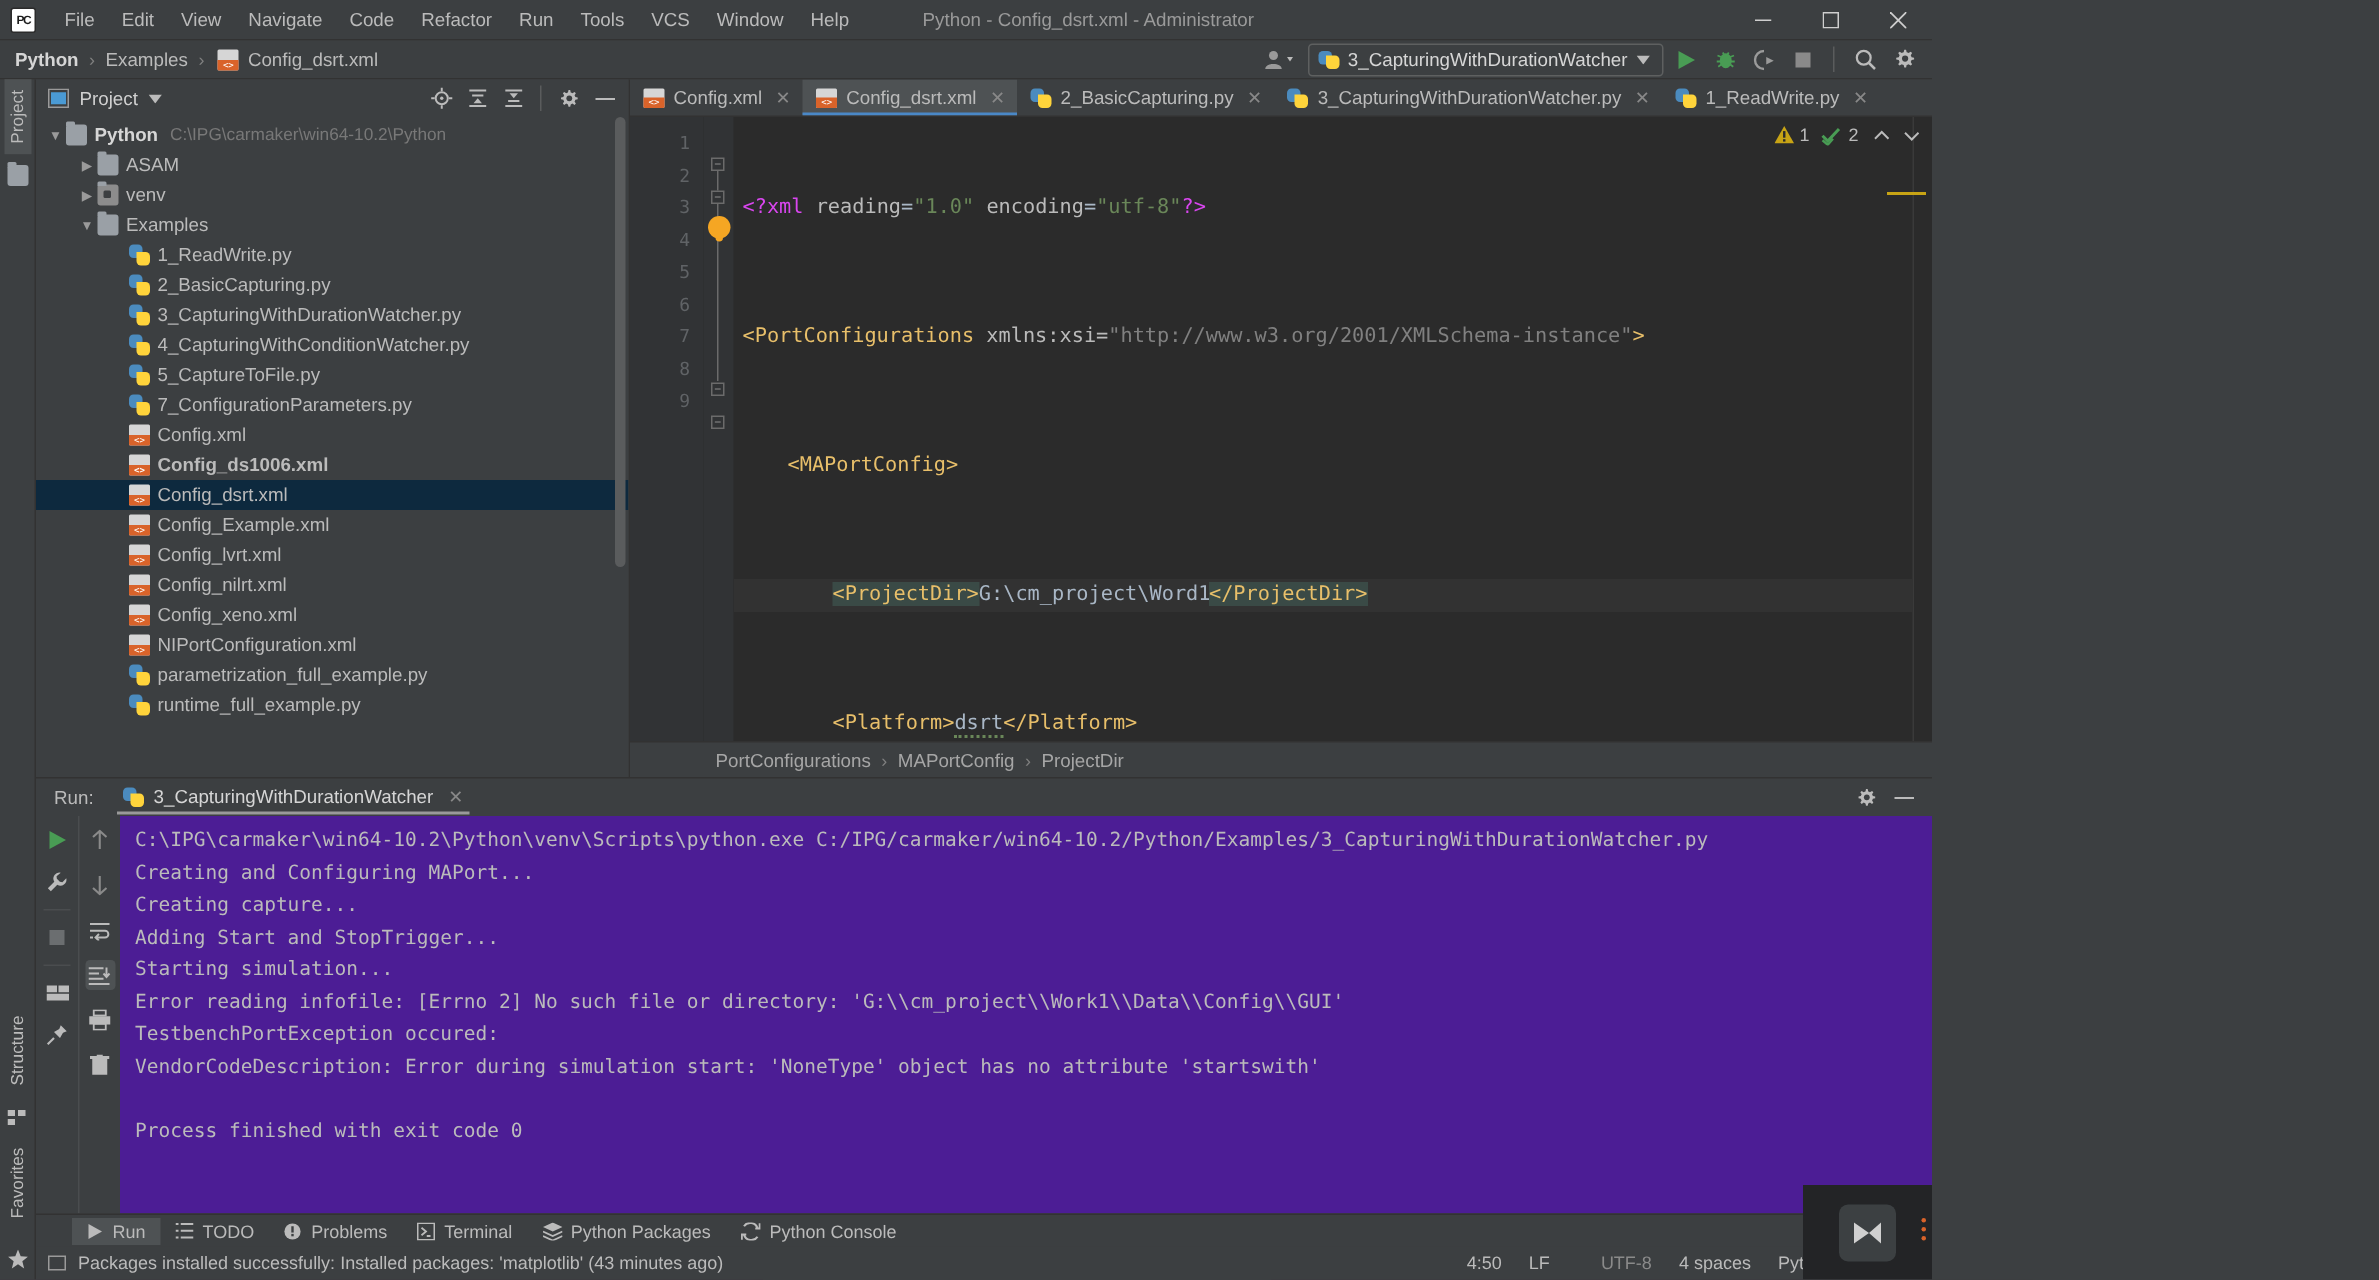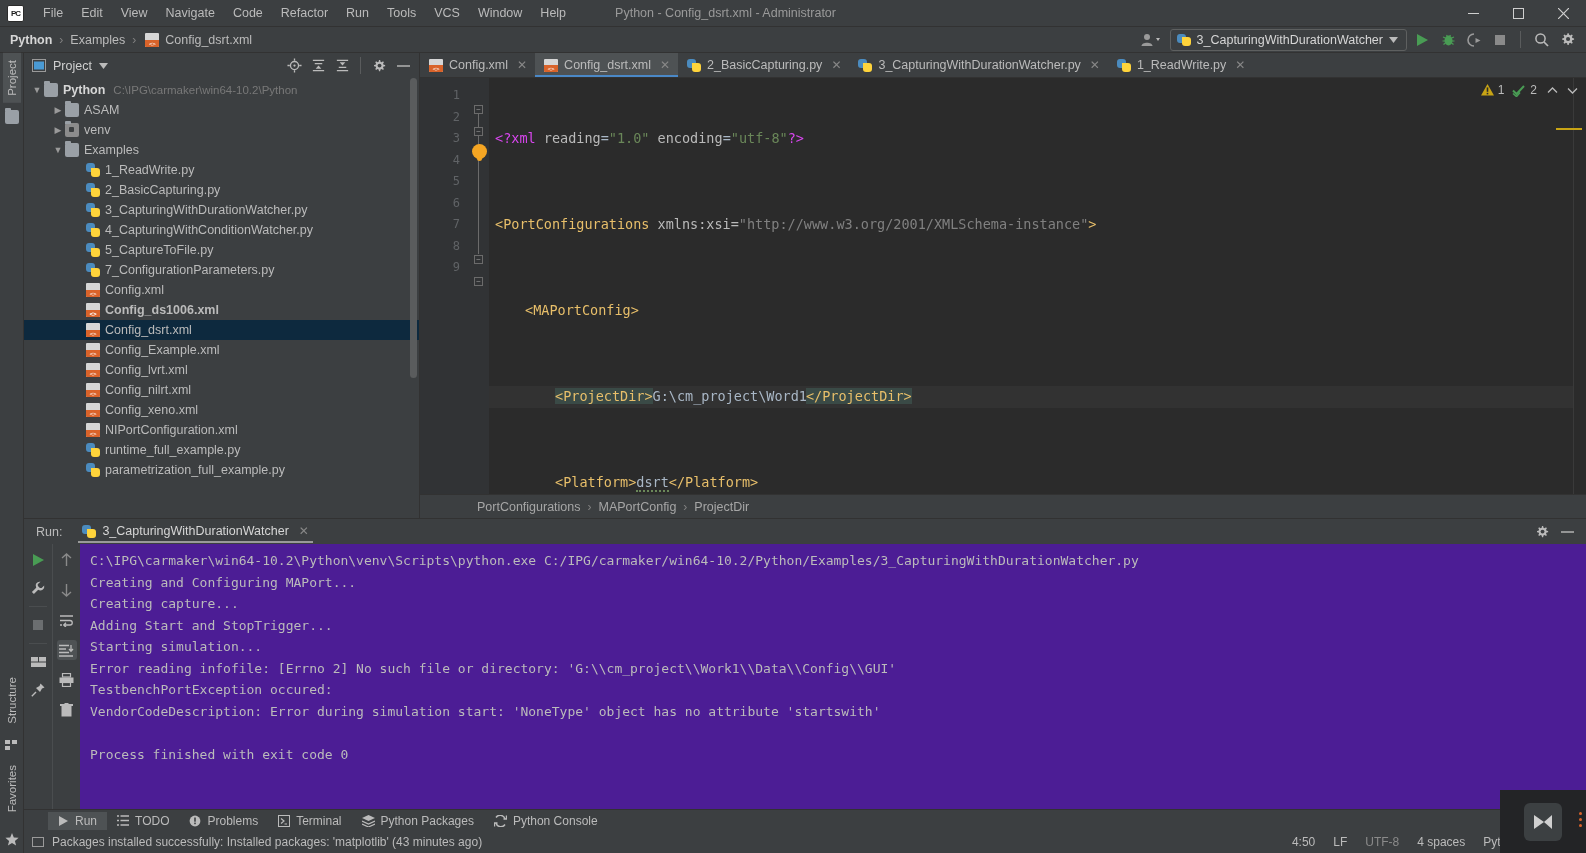--- a/index.html
+++ b/index.html
@@ -3,21 +3,21 @@
 <meta charset="utf-8">
 <style>
   * { box-sizing: border-box; margin: 0; padding: 0; }
   html, body {
     width: 1586px; height: 853px;
     background: #3c3f41;
     font-family: "Liberation Sans", sans-serif;
     color: #bbbbbb;
     overflow: hidden;
   }
-  .app { position: relative; width: 1586px; height: 853px; display: flex; flex-direction: column; background:#3c3f41; }
+  .app { position: relative; width: 1288px; height: 853px; display: flex; flex-direction: column; background:#3c3f41; }
 
   
   .titlebar {
     height: 27px; background: #3c3f41; display: flex; align-items: center;
     flex: 0 0 27px; border-bottom: 1px solid #323232;
   }
   .pc-logo {
     width: 17px; height: 17px; margin-left: 7px; margin-right: 10px;
     background: #ffffff; border: 1px solid #2b2b2b; border-radius: 2px;
     display:flex; align-items:center; justify-content:center;
@@ -248,21 +248,21 @@
   .tw-right { margin-left:auto; display:flex; align-items:center; gap:6px; padding-right:10px; font-size:12px; }
   .badge-green {
     background:#499c54; color:#fff; font-size:10px; border-radius:8px; padding:1px 6px;
     display:inline-block; line-height:12px;
   }
   .statusbar {
     height:22px; flex:0 0 22px; background:#3c3f41; display:flex; align-items:center;
     padding-left:8px; font-size:12px; color:#bbbbbb; gap:0;
   }
   .sb-right { margin-left:auto; display:flex; align-items:center; gap:18px; padding-right:14px; }
-  .sb-dim { color:#8a8a8a; }
+  .sb-dim { color:#8a8a8a;margin-left:16px; }
 
   
   .float-widget {
     position:absolute; right:0px; bottom:0px; width:86px; height:63px;
     background:#232426; display:flex; align-items:center; justify-content:center;
     z-index:50;
   }
   .fw-btn {
     width:38px;height:38px;background:#3c4042;border-radius:6px;display:flex;
     align-items:center;justify-content:center;
@@ -542,26 +542,26 @@
                   <span class="tlabel">Config_xeno.xml</span>
                 </div>
                 <div class="trow" style="padding-left: 48px;">
                   <span class="twist">&nbsp;</span>
                   <span class="ic ic-xml"></span>
                   <span class="tlabel">NIPortConfiguration.xml</span>
                 </div>
                 <div class="trow" style="padding-left: 48px;">
                   <span class="twist">&nbsp;</span>
                   <span class="ic ic-py"></span>
+                  <span class="tlabel">parametrization_full_example.py</span>
+                </div>
+                <div class="trow" style="padding-left: 48px;">
+                  <span class="twist">&nbsp;</span>
+                  <span class="ic ic-py"></span>
                   <span class="tlabel">runtime_full_example.py</span>
-                </div>
-                <div class="trow" style="padding-left: 48px;">
-                  <span class="twist">&nbsp;</span>
-                  <span class="ic ic-py"></span>
-                  <span class="tlabel">parametrization_full_example.py</span>
                 </div>
               </div>
             <div class="tree-scroll"></div>
           </div>
         </div>
 
         <div class="editor-col">
           <div class="tabs" id="editor-tabs">
               <div class="etab">
                 <span class="ic ic-xml" style="width: 13px; height: 13px;"></span>

